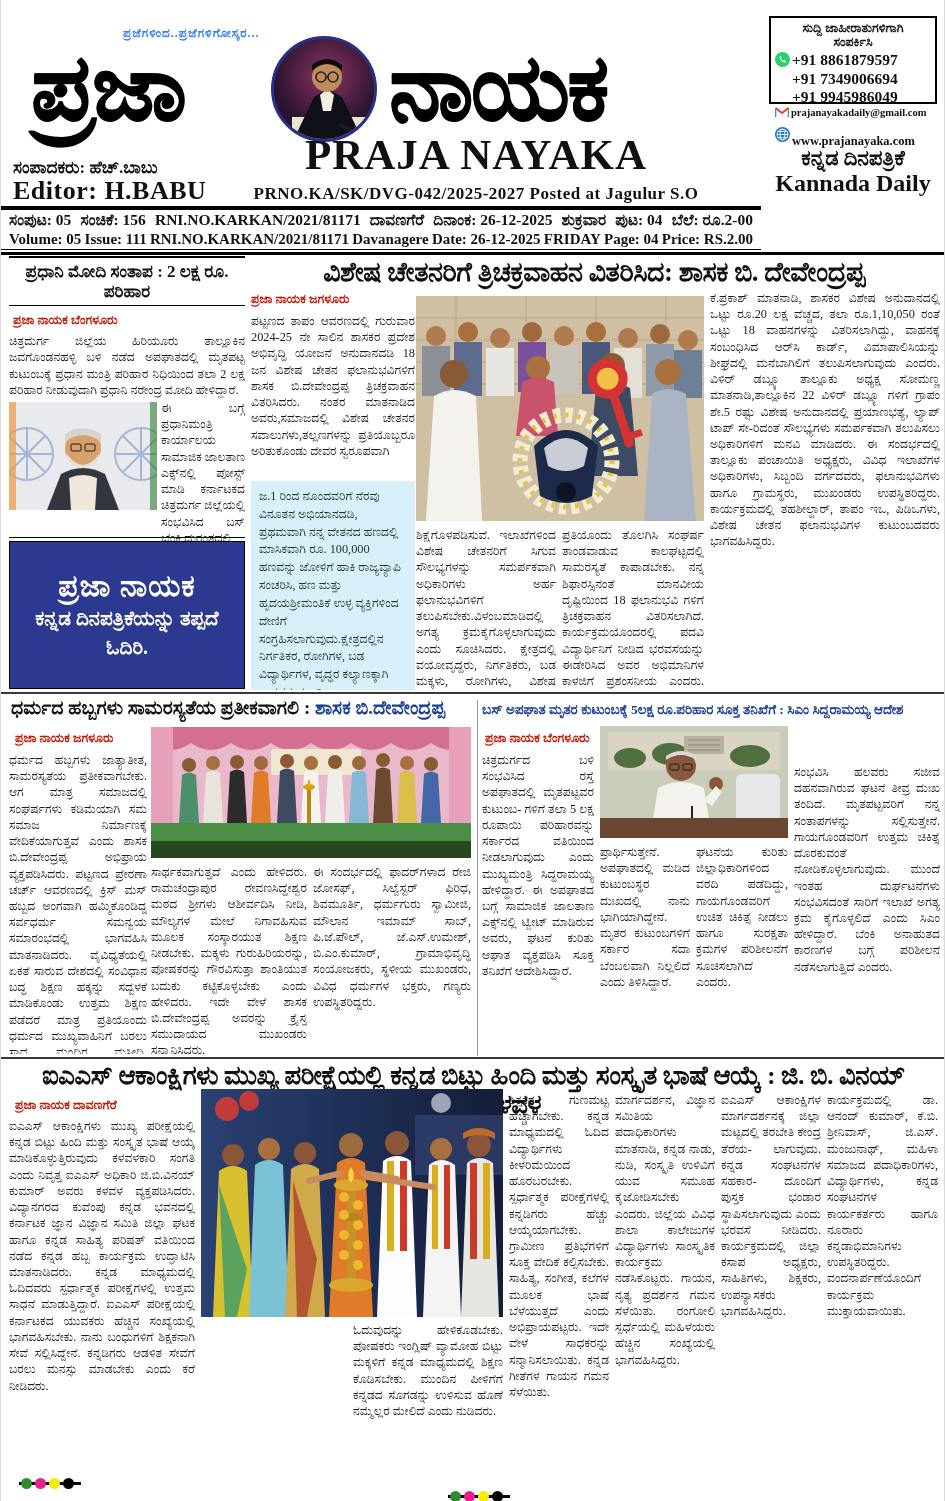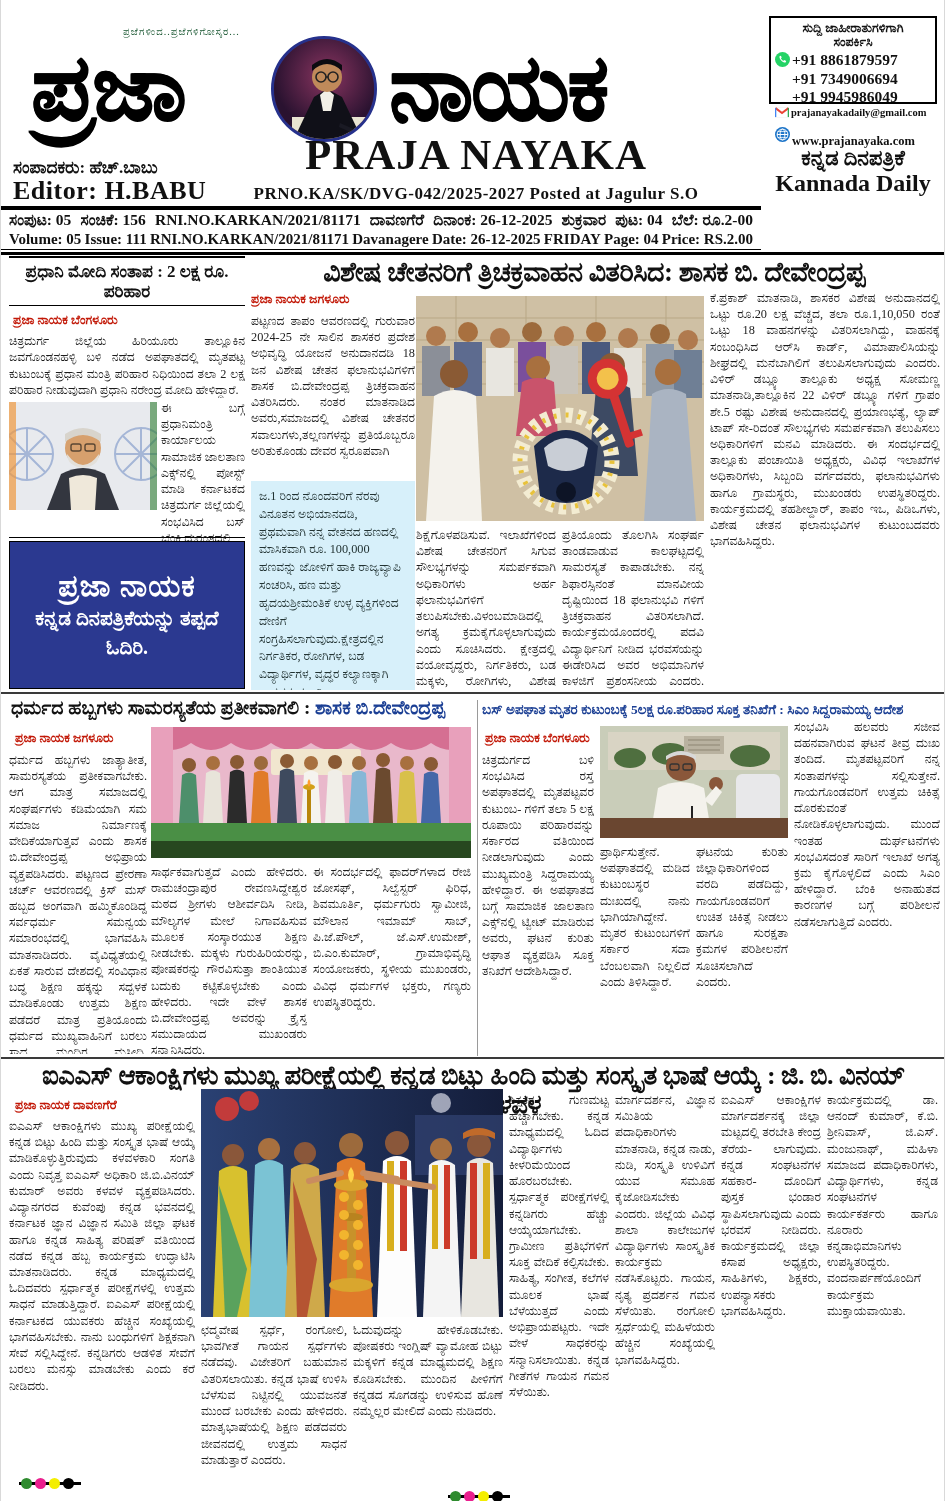--- a/index.html
+++ b/index.html
@@ -5,21 +5,21 @@
   html,body{margin:0;padding:0;background:#ffffff;}
   .page{position:relative;width:945px;height:1501px;background:#fff;overflow:hidden;
         font-family:"Liberation Serif","DejaVu Sans",serif;color:#111;
         border-left:1px solid #d9d9d9;border-right:1px solid #d9d9d9;box-sizing:border-box;}
   .abs{position:absolute;box-sizing:border-box;}
   .just{text-align:justify;text-justify:inter-word;line-height:1.32;overflow:hidden;}
   .byline{font-weight:bold;color:var(--byline_red,#c21807);font-size:12.5px;}
   .body-txt{font-size:12.3px;color:#1c1c1c;}
   .rule{background:#3a3a3a;}
   
-  .tagline{font-size:10px;font-weight:normal;color:#14532d;letter-spacing:1px;}
+  .tagline{font-size:12px;font-weight:bold;color:#3b82f6;letter-spacing:1px;}
   .big-title{font-size:92px;font-weight:900;line-height:1;letter-spacing:-2px;color:#000;
              text-shadow:1px 0 #000,0 1px #000;}
   .amb-circle{border-radius:50%;border:3px solid #26318c;overflow:hidden;background:#4a1f3d;}
   .en-title{font-size:43px;font-weight:900;letter-spacing:1px;text-align:center;}
   .prno{font-size:17px;font-weight:bold;text-align:center;letter-spacing:.5px;}
   .ed-kn{font-size:17px;font-weight:bold;}
   .ed-en{font-size:26px;font-weight:900;letter-spacing:.5px;}
   .contact-box{border:2px solid #000;padding:3px 4px;text-align:center;}
   .cb-head{font-size:12.5px;font-weight:bold;line-height:1.15;}
   .cb-phone{font-size:15.5px;font-weight:900;line-height:1.15;white-space:nowrap;}
@@ -352,21 +352,21 @@
       <rect x="83" y="38" width="9" height="6" rx="2" fill="none" stroke="#333" stroke-width="1.3"></rect>
       <circle cx="116" cy="58" r="7" fill="#8a573a"></circle>
       <path d="M104 74 L116 60 L122 66 L112 80 Z" fill="#f4f2ec"></path>
       <rect x="0" y="92" width="188" height="20" fill="#6a4630"></rect>
       <line x1="92" y1="92" x2="92" y2="80" stroke="#222" stroke-width="2"></line>
     </svg>
   </div>
 
   <div class="abs body-txt just" style="left:599px;top:844px;width:90px;height:210px;">ಪ್ರಾರ್ಥಿಸುತ್ತೇನೆ. ಅಪಘಾತದಲ್ಲಿ ಮಡಿದ ಕುಟುಂಬಸ್ಥರ ದುಃಖದಲ್ಲಿ ನಾನು ಭಾಗಿಯಾಗಿದ್ದೇನೆ. ಮೃತರ ಕುಟುಂಬಗಳಿಗೆ ಸರ್ಕಾರ ಸದಾ ಬೆಂಬಲವಾಗಿ ನಿಲ್ಲಲಿದೆ ಎಂದು ತಿಳಿಸಿದ್ದಾರೆ.</div>
   <div class="abs body-txt just" style="left:695px;top:844px;width:92px;height:210px;">ಘಟನೆಯ ಕುರಿತು ಜಿಲ್ಲಾಧಿಕಾರಿಗಳಿಂದ ವರದಿ ಪಡೆದಿದ್ದು, ಗಾಯಗೊಂಡವರಿಗೆ ಉಚಿತ ಚಿಕಿತ್ಸೆ ನೀಡಲು ಹಾಗೂ ಸುರಕ್ಷತಾ ಕ್ರಮಗಳ ಪರಿಶೀಲನೆಗೆ ಸೂಚಿಸಲಾಗಿದೆ ಎಂದರು.</div>
-  <div class="abs body-txt just" style="left:793px;top:719px;width:146px;height:326px;">ಸಂಭವಿಸಿ ಹಲವರು ಸಜೀವ ದಹನವಾಗಿರುವ ಘಟನೆ ತೀವ್ರ ದುಃಖ ತಂದಿದೆ. ಮೃತಪಟ್ಟವರಿಗೆ ನನ್ನ ಸಂತಾಪಗಳನ್ನು ಸಲ್ಲಿಸುತ್ತೇನೆ. ಗಾಯಗೊಂಡವರಿಗೆ ಉತ್ತಮ ಚಿಕಿತ್ಸೆ ದೊರಕುವಂತೆ ನೋಡಿಕೊಳ್ಳಲಾಗುವುದು. ಮುಂದೆ ಇಂತಹ ದುರ್ಘಟನೆಗಳು ಸಂಭವಿಸದಂತೆ ಸಾರಿಗೆ ಇಲಾಖೆ ಅಗತ್ಯ ಕ್ರಮ ಕೈಗೊಳ್ಳಲಿದೆ ಎಂದು ಸಿಎಂ ಹೇಳಿದ್ದಾರೆ. ಬೆಂಕಿ ಅನಾಹುತದ ಕಾರಣಗಳ ಬಗ್ಗೆ ಪರಿಶೀಲನೆ ನಡೆಸಲಾಗುತ್ತಿದೆ ಎಂದರು.</div>
+  <div class="abs body-txt just" style="left:793px;top:764px;width:146px;height:326px;">ಸಂಭವಿಸಿ ಹಲವರು ಸಜೀವ ದಹನವಾಗಿರುವ ಘಟನೆ ತೀವ್ರ ದುಃಖ ತಂದಿದೆ. ಮೃತಪಟ್ಟವರಿಗೆ ನನ್ನ ಸಂತಾಪಗಳನ್ನು ಸಲ್ಲಿಸುತ್ತೇನೆ. ಗಾಯಗೊಂಡವರಿಗೆ ಉತ್ತಮ ಚಿಕಿತ್ಸೆ ದೊರಕುವಂತೆ ನೋಡಿಕೊಳ್ಳಲಾಗುವುದು. ಮುಂದೆ ಇಂತಹ ದುರ್ಘಟನೆಗಳು ಸಂಭವಿಸದಂತೆ ಸಾರಿಗೆ ಇಲಾಖೆ ಅಗತ್ಯ ಕ್ರಮ ಕೈಗೊಳ್ಳಲಿದೆ ಎಂದು ಸಿಎಂ ಹೇಳಿದ್ದಾರೆ. ಬೆಂಕಿ ಅನಾಹುತದ ಕಾರಣಗಳ ಬಗ್ಗೆ ಪರಿಶೀಲನೆ ನಡೆಸಲಾಗುತ್ತಿದೆ ಎಂದರು.</div>
 
   <div class="abs rule" style="left:0;top:1057px;width:945px;height:1.5px;"></div>
 
   <div class="abs h-s3" style="left:8px;top:1062px;width:929px;">ಐಎಎಸ್ ಆಕಾಂಕ್ಷಿಗಳು ಮುಖ್ಯ ಪರೀಕ್ಷೆಯಲ್ಲಿ ಕನ್ನಡ ಬಿಟ್ಟು ಹಿಂದಿ ಮತ್ತು ಸಂಸ್ಕೃತ ಭಾಷೆ ಆಯ್ಕೆ : ಜಿ. ಬಿ. ವಿನಯ್ ಕುಮಾರ್ ಕಳವಳ</div>
   <div class="abs byline" style="left:14px;top:1098px;">ಪ್ರಜಾ ನಾಯಕ ದಾವಣಗೆರೆ</div>
   <div class="abs body-txt just" style="left:8px;top:1118px;width:186px;height:362px;">ಐಎಎಸ್ ಆಕಾಂಕ್ಷಿಗಳು ಮುಖ್ಯ ಪರೀಕ್ಷೆಯಲ್ಲಿ ಕನ್ನಡ ಬಿಟ್ಟು ಹಿಂದಿ ಮತ್ತು ಸಂಸ್ಕೃತ ಭಾಷೆ ಆಯ್ಕೆ ಮಾಡಿಕೊಳ್ಳುತ್ತಿರುವುದು ಕಳವಳಕಾರಿ ಸಂಗತಿ ಎಂದು ನಿವೃತ್ತ ಐಎಎಸ್ ಅಧಿಕಾರಿ ಜಿ.ಬಿ.ವಿನಯ್ ಕುಮಾರ್ ಅವರು ಕಳವಳ ವ್ಯಕ್ತಪಡಿಸಿದರು. ವಿದ್ಯಾನಗರದ ಕುವೆಂಪು ಕನ್ನಡ ಭವನದಲ್ಲಿ ಕರ್ನಾಟಕ ಜ್ಞಾನ ವಿಜ್ಞಾನ ಸಮಿತಿ ಜಿಲ್ಲಾ ಘಟಕ ಹಾಗೂ ಕನ್ನಡ ಸಾಹಿತ್ಯ ಪರಿಷತ್ ವತಿಯಿಂದ ನಡೆದ ಕನ್ನಡ ಹಬ್ಬ ಕಾರ್ಯಕ್ರಮ ಉದ್ಘಾಟಿಸಿ ಮಾತನಾಡಿದರು. ಕನ್ನಡ ಮಾಧ್ಯಮದಲ್ಲಿ ಓದಿದವರು ಸ್ಪರ್ಧಾತ್ಮಕ ಪರೀಕ್ಷೆಗಳಲ್ಲಿ ಉತ್ತಮ ಸಾಧನೆ ಮಾಡುತ್ತಿದ್ದಾರೆ. ಐಎಎಸ್ ಪರೀಕ್ಷೆಯಲ್ಲಿ ಕರ್ನಾಟಕದ ಯುವಕರು ಹೆಚ್ಚಿನ ಸಂಖ್ಯೆಯಲ್ಲಿ ಭಾಗವಹಿಸಬೇಕು. ನಾನು ಬಂಧುಗಳಿಗೆ ಶಿಕ್ಷಕನಾಗಿ ಸೇವೆ ಸಲ್ಲಿಸಿದ್ದೇನೆ. ಕನ್ನಡಿಗರು ಆಡಳಿತ ಸೇವೆಗೆ ಬರಲು ಮನಸ್ಸು ಮಾಡಬೇಕು ಎಂದು ಕರೆ ನೀಡಿದರು.</div>
 
   <div class="abs photo-frame" style="left:200px;top:1089px;width:302px;height:228px;">
     <svg width="302" height="228" viewBox="0 0 302 228">
       <defs>
@@ -435,21 +435,20 @@
           <line x1="232" y1="98" x2="166" y2="88"></line>
       </g>
     </svg>
   </div>
 
   <div class="abs body-txt just" style="left:508px;top:1092px;width:100px;height:388px;">ಶಿಕ್ಷಕರ ಗುಣಮಟ್ಟ ಹೆಚ್ಚಾಗಬೇಕು. ಕನ್ನಡ ಮಾಧ್ಯಮದಲ್ಲಿ ಓದಿದ ವಿದ್ಯಾರ್ಥಿಗಳು ಕೀಳರಿಮೆಯಿಂದ ಹೊರಬರಬೇಕು. ಸ್ಪರ್ಧಾತ್ಮಕ ಪರೀಕ್ಷೆಗಳಲ್ಲಿ ಕನ್ನಡಿಗರು ಹೆಚ್ಚು ಆಯ್ಕೆಯಾಗಬೇಕು. ಗ್ರಾಮೀಣ ಪ್ರತಿಭೆಗಳಿಗೆ ಸೂಕ್ತ ವೇದಿಕೆ ಕಲ್ಪಿಸಬೇಕು. ಸಾಹಿತ್ಯ, ಸಂಗೀತ, ಕಲೆಗಳ ಮೂಲಕ ಭಾಷೆ ಬೆಳೆಯುತ್ತದೆ ಎಂದು ಅಭಿಪ್ರಾಯಪಟ್ಟರು. ಇದೇ ವೇಳೆ ಸಾಧಕರನ್ನು ಸನ್ಮಾನಿಸಲಾಯಿತು. ಕನ್ನಡ ಗೀತೆಗಳ ಗಾಯನ ಗಮನ ಸೆಳೆಯಿತು.</div>
   <div class="abs body-txt just" style="left:614px;top:1092px;width:100px;height:388px;">ಮಾರ್ಗದರ್ಶನ, ವಿಜ್ಞಾನ ಸಮಿತಿಯ ಪದಾಧಿಕಾರಿಗಳು ಮಾತನಾಡಿ, ಕನ್ನಡ ನಾಡು, ನುಡಿ, ಸಂಸ್ಕೃತಿ ಉಳಿವಿಗೆ ಯುವ ಸಮೂಹ ಕೈಜೋಡಿಸಬೇಕು ಎಂದರು. ಜಿಲ್ಲೆಯ ವಿವಿಧ ಶಾಲಾ ಕಾಲೇಜುಗಳ ವಿದ್ಯಾರ್ಥಿಗಳು ಸಾಂಸ್ಕೃತಿಕ ಕಾರ್ಯಕ್ರಮ ನಡೆಸಿಕೊಟ್ಟರು. ಗಾಯನ, ನೃತ್ಯ ಪ್ರದರ್ಶನ ಗಮನ ಸೆಳೆಯಿತು. ರಂಗೋಲಿ ಸ್ಪರ್ಧೆಯಲ್ಲಿ ಮಹಿಳೆಯರು ಹೆಚ್ಚಿನ ಸಂಖ್ಯೆಯಲ್ಲಿ ಭಾಗವಹಿಸಿದ್ದರು.</div>
   <div class="abs body-txt just" style="left:720px;top:1092px;width:100px;height:388px;">ಐಎಎಸ್ ಆಕಾಂಕ್ಷಿಗಳ ಮಾರ್ಗದರ್ಶನಕ್ಕೆ ಜಿಲ್ಲಾ ಮಟ್ಟದಲ್ಲಿ ತರಬೇತಿ ಕೇಂದ್ರ ತೆರೆಯ- ಲಾಗುವುದು. ಕನ್ನಡ ಸಂಘಟನೆಗಳ ಸಹಕಾರ- ದೊಂದಿಗೆ ಪುಸ್ತಕ ಭಂಡಾರ ಸ್ಥಾಪಿಸಲಾಗುವುದು ಎಂದು ಭರವಸೆ ನೀಡಿದರು. ಕಾರ್ಯಕ್ರಮದಲ್ಲಿ ಜಿಲ್ಲಾ ಕಸಾಪ ಅಧ್ಯಕ್ಷರು, ಸಾಹಿತಿಗಳು, ಶಿಕ್ಷಕರು, ಉಪನ್ಯಾಸಕರು ಭಾಗವಹಿಸಿದ್ದರು.</div>
   <div class="abs body-txt just" style="left:826px;top:1092px;width:111px;height:388px;">ಕಾರ್ಯಕ್ರಮದಲ್ಲಿ ಡಾ. ಆನಂದ್ ಕುಮಾರ್, ಕೆ.ಬಿ. ಶ್ರೀನಿವಾಸ್, ಜಿ.ಎಸ್. ಮಂಜುನಾಥ್, ಮಹಿಳಾ ಸಮಾಜದ ಪದಾಧಿಕಾರಿಗಳು, ವಿದ್ಯಾರ್ಥಿಗಳು, ಕನ್ನಡ ಸಂಘಟನೆಗಳ ಕಾರ್ಯಕರ್ತರು ಹಾಗೂ ನೂರಾರು ಕನ್ನಡಾಭಿಮಾನಿಗಳು ಉಪಸ್ಥಿತರಿದ್ದರು. ವಂದನಾರ್ಪಣೆಯೊಂದಿಗೆ ಕಾರ್ಯಕ್ರಮ ಮುಕ್ತಾಯವಾಯಿತು.</div>
 
-  <div class="abs body-txt just" style="left:200px;top:1322px;width:146px;height:158px;">ಛದ್ಮವೇಷ ಸ್ಪರ್ಧೆ, ರಂಗೋಲಿ, ಭಾವಗೀತೆ ಗಾಯನ ಸ್ಪರ್ಧೆಗಳು ನಡೆದವು. ವಿಜೇತರಿಗೆ ಬಹುಮಾನ ವಿತರಿಸಲಾಯಿತು. ಕನ್ನಡ ಭಾಷೆ ಉಳಿಸಿ ಬೆಳೆಸುವ ನಿಟ್ಟಿನಲ್ಲಿ ಯುವಜನತೆ ಮುಂದೆ ಬರಬೇಕು ಎಂದು ಹೇಳಿದರು. ಮಾತೃಭಾಷೆಯಲ್ಲಿ ಶಿಕ್ಷಣ ಪಡೆದವರು ಜೀವನದಲ್ಲಿ ಉತ್ತಮ ಸಾಧನೆ ಮಾಡುತ್ತಾರೆ ಎಂದರು.</div>
   <div class="abs body-txt just" style="left:352px;top:1322px;width:150px;height:158px;">ಓದುವುದನ್ನು ಹೇಳಿಕೊಡಬೇಕು. ಪೋಷಕರು ಇಂಗ್ಲಿಷ್ ವ್ಯಾಮೋಹ ಬಿಟ್ಟು ಮಕ್ಕಳಿಗೆ ಕನ್ನಡ ಮಾಧ್ಯಮದಲ್ಲಿ ಶಿಕ್ಷಣ ಕೊಡಿಸಬೇಕು. ಮುಂದಿನ ಪೀಳಿಗೆಗೆ ಕನ್ನಡದ ಸೊಗಡನ್ನು ಉಳಿಸುವ ಹೊಣೆ ನಮ್ಮೆಲ್ಲರ ಮೇಲಿದೆ ಎಂದು ನುಡಿದರು.</div>
 
   <div class="abs regmark" style="left:18px;top:1477px;">
     <div class="bar"></div>
     <div class="d" style="left:2px;background:#2e8b2e;"></div>
       <div class="d" style="left:16px;background:#ea1f8e;"></div>
     <div class="d" style="left:30px;background:#f4ee00;"></div>
       <div class="d" style="left:44px;background:#000;"></div>
   </div>
   <div class="abs regmark" style="left:447px;top:1477px;">

